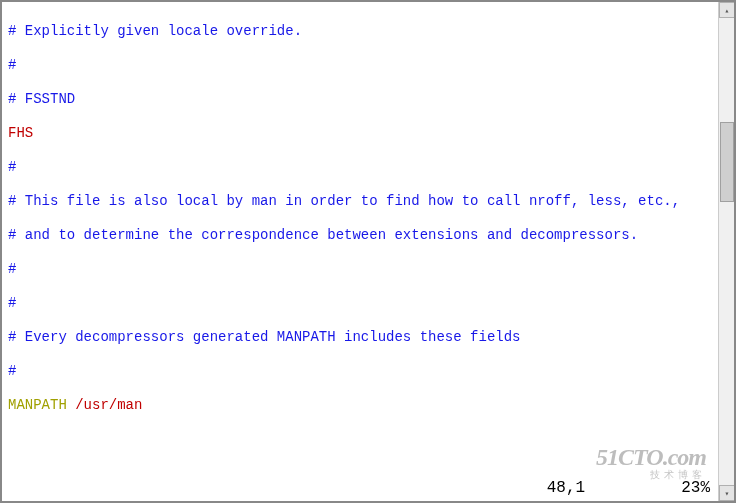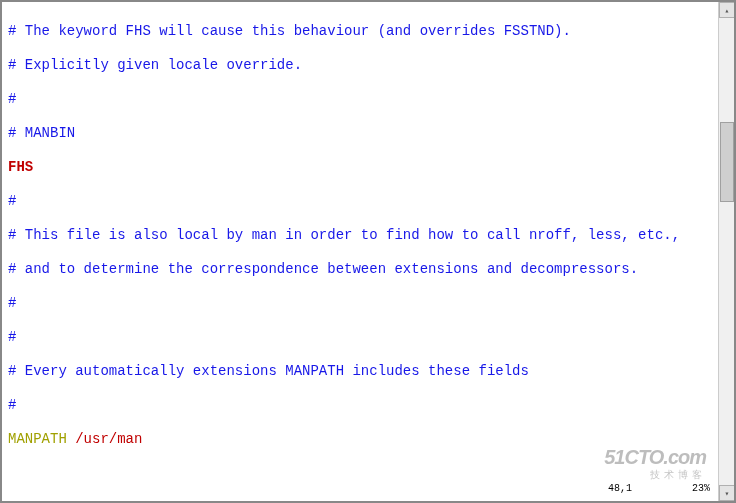--- a/index.html
+++ b/index.html
@@ -36,68 +36,67 @@
   .scroll-down { position: absolute; bottom: 0; }
   .scroll-thumb {
     position: absolute;
     left: 1px; width: 14px;
     top: 120px; height: 80px;
     background: #cfcfcf;
     border: 1px solid #a0a0a0;
   }
   .line { height: 17px; }
   .comment { color: #1818e8; }
-  .red { color: #c00000; font-weight: bold; }
+  .red { color: #c00000; }
   .keyword { color: #a0a000; }
   .path { color: #c00000; }
   .status {
     position: absolute;
     bottom: 4px; right: 24px;
     color: #000000;
     font-family: "Courier New", monospace;
-    font-size: 10px;
+    font-size: 16px;
   }
   .watermark {
     position: absolute;
     right: 28px; bottom: 18px;
     text-align: right;
     opacity: 0.35;
     pointer-events: none;
   }
   .watermark .wm1 {
-    font-family: Liberation Sans, sans-serif;
-    font-size: 20px;
+    font-family: Liberation Serif, serif;
+    font-size: 24px;
     font-weight: bold;
     font-style: italic;
     color: #444444;
     letter-spacing: -1px;
     margin-top: 36px;
   }
   .watermark .wm2 {
     font-family: sans-serif;
     font-size: 10px;
     color: #555555;
     letter-spacing: 4px;
   }
 </style>
 </head>
 <body>
 
 <div class="editor">
-<div class="line"><span class="comment"># The keyword FHS will cause this behaviour (and overrides FSSTND).</span></div>
 <div class="line"><span class="comment"># Explicitly given locale override.</span></div>
 <div class="line"><span class="comment">#</span></div>
-<div class="line"><span class="comment"># MANBIN</span></div>
+<div class="line"><span class="comment"># FSSTND</span></div>
 <div class="line"><span class="red">FHS</span></div>
 <div class="line"><span class="comment">#</span></div>
 <div class="line"><span class="comment"># This file is also local by man in order to find how to call nroff, less, etc.,</span></div>
 <div class="line"><span class="comment"># and to determine the correspondence between extensions and decompressors.</span></div>
 <div class="line"><span class="comment">#</span></div>
 <div class="line"><span class="comment">#</span></div>
-<div class="line"><span class="comment"># Every automatically extensions MANPATH includes these fields</span></div>
+<div class="line"><span class="comment"># Every decompressors generated MANPATH includes these fields</span></div>
 <div class="line"><span class="comment">#</span></div>
 <div class="line"><span class="keyword">MANPATH</span><span class="path"> /usr/man</span></div>
 
 
 
 
 
 
 
 

